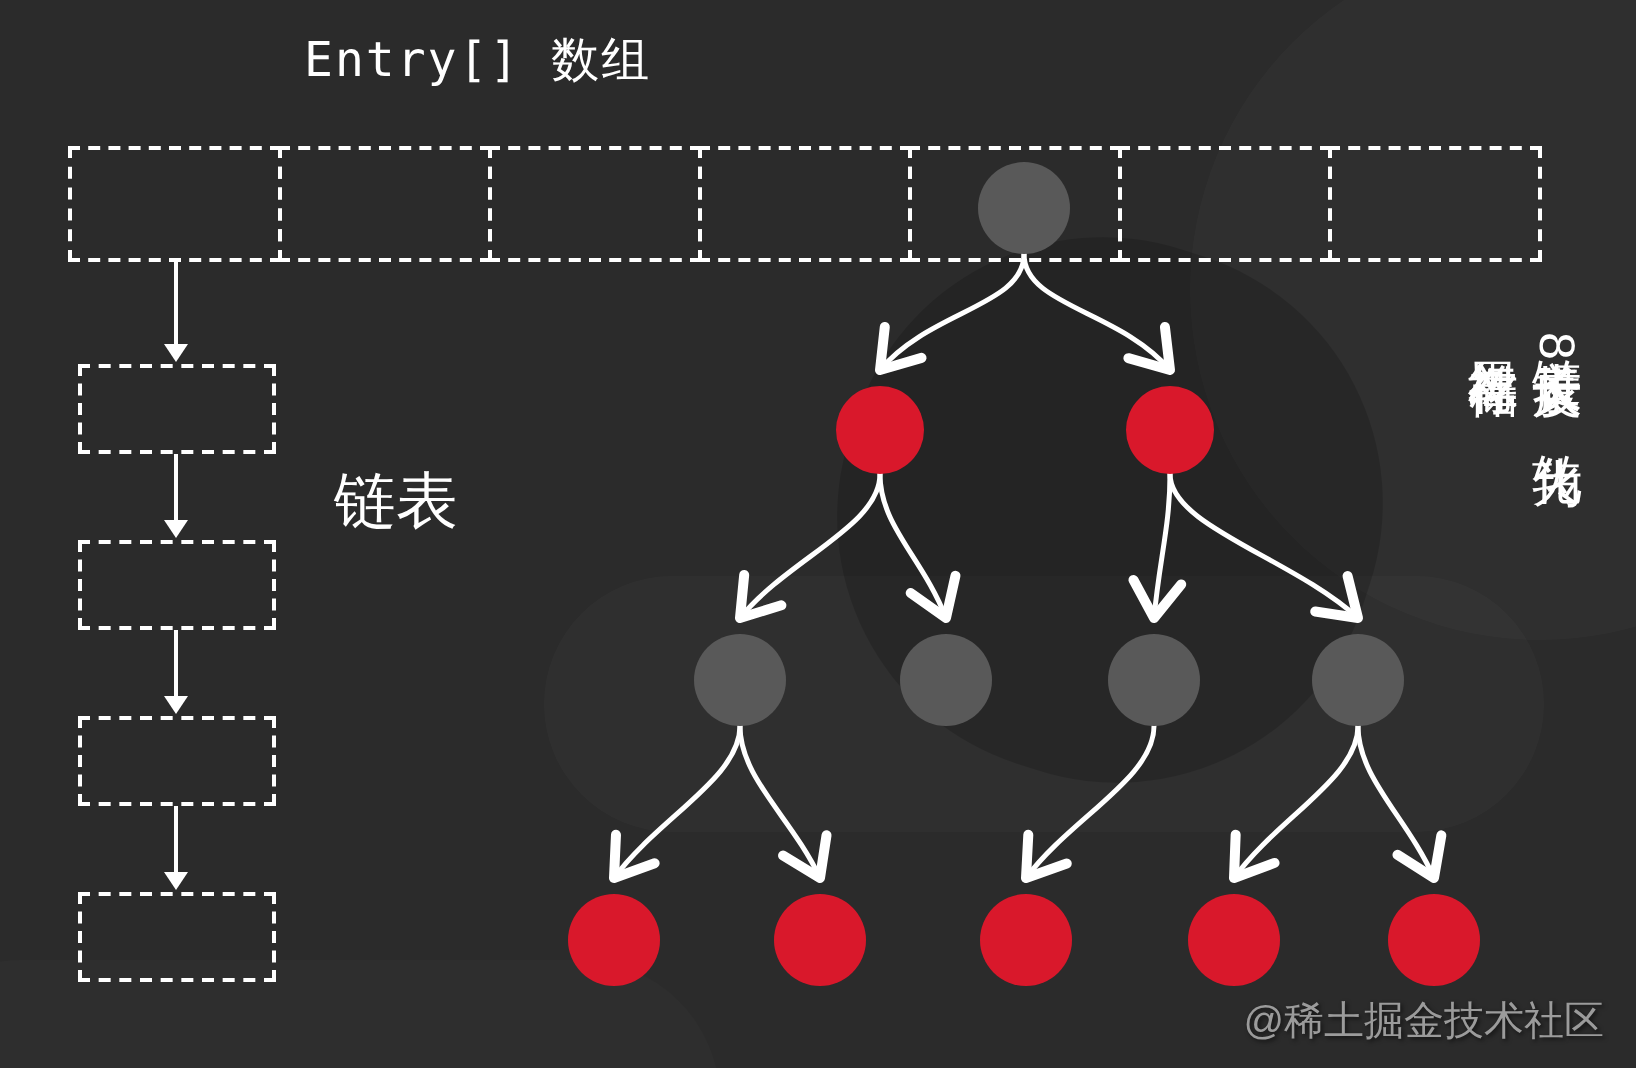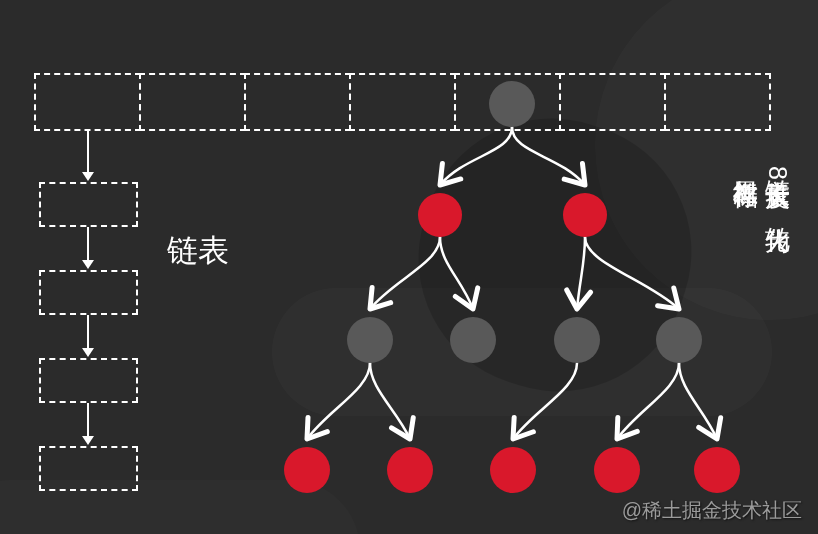--- a/index.html
+++ b/index.html
@@ -107,20 +107,21 @@
 </head>
 <body>
 
 <div class="canvas">
 
   <div class="decor decor-circle-tr"></div>
   <div class="decor decor-pill-mid"></div>
   <div class="decor decor-blob-dark"></div>
   <div class="decor decor-pill-bl"></div>
 
+  <div class="page-title">Entry[] 数组</div>
 
   <div class="array-row" id="array-row">
       <div class="array-cell"></div>
       <div class="array-cell"></div>
       <div class="array-cell"></div>
       <div class="array-cell"></div>
       <div class="array-cell"></div>
       <div class="array-cell"></div>
       <div class="array-cell"></div>
     </div>

